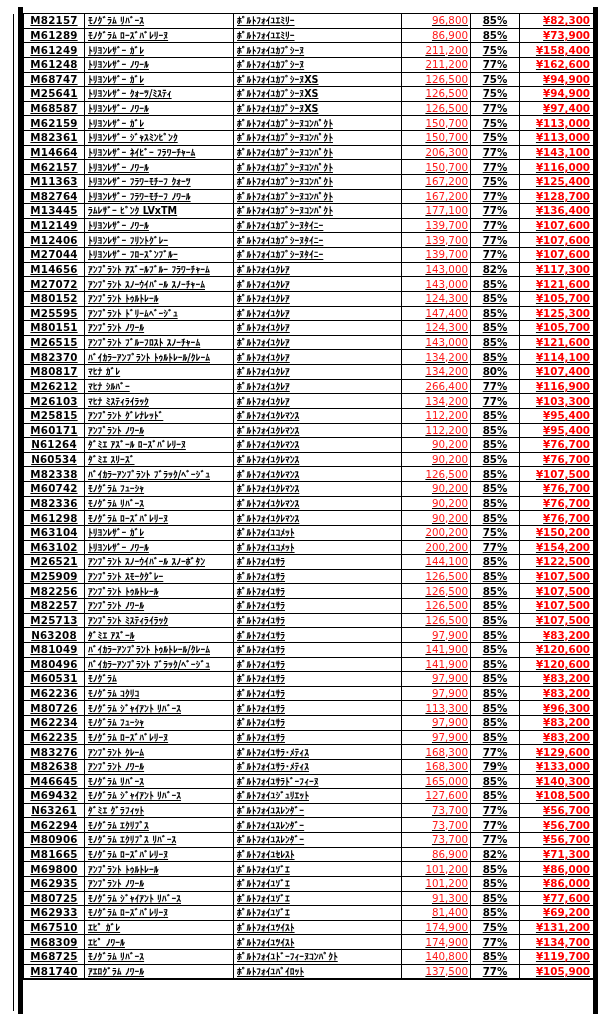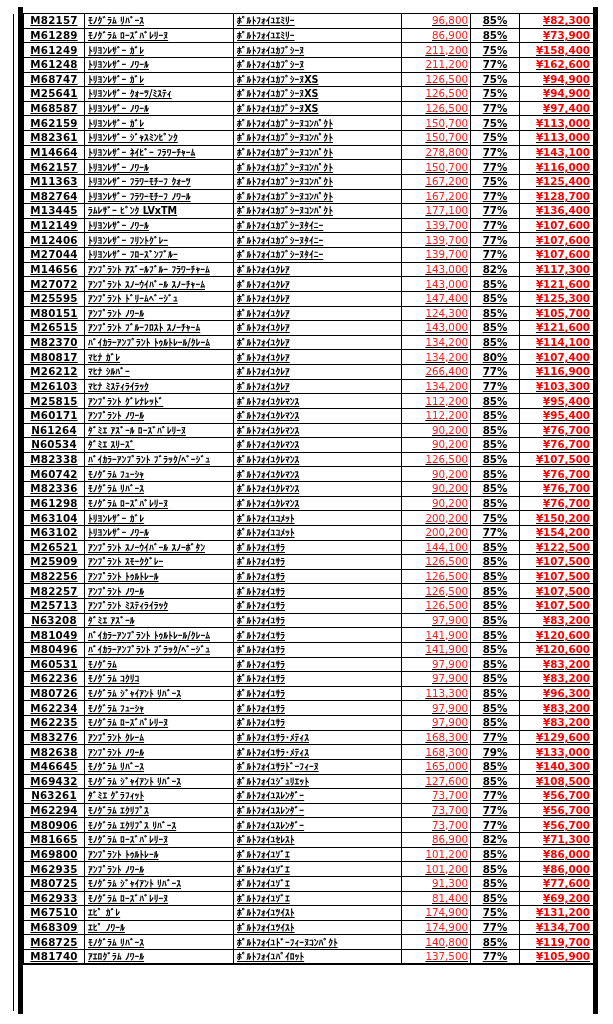--- a/index.html
+++ b/index.html
@@ -140,21 +140,21 @@
     <td class="line">ﾎﾟﾙﾄﾌｫｲﾕｶﾌﾟｼｰﾇｺﾝﾊﾟｸﾄ</td>
     <td class="price">150,700</td>
     <td class="rate">75%</td>
     <td class="final">¥113,000</td>
   </tr>
 
   <tr>
     <td class="code">M14664</td>
     <td class="name">ﾄﾘﾖﾝﾚｻﾞｰ ﾈｲﾋﾞｰ ﾌﾗﾜｰﾁｬｰﾑ</td>
     <td class="line">ﾎﾟﾙﾄﾌｫｲﾕｶﾌﾟｼｰﾇｺﾝﾊﾟｸﾄ</td>
-    <td class="price">278,800</td>
+    <td class="price">206,300</td>
     <td class="rate">77%</td>
     <td class="final">¥143,100</td>
   </tr>
 
   <tr>
     <td class="code">M62157</td>
     <td class="name">ﾄﾘﾖﾝﾚｻﾞｰ ﾉﾜｰﾙ</td>
     <td class="line">ﾎﾟﾙﾄﾌｫｲﾕｶﾌﾟｼｰﾇｺﾝﾊﾟｸﾄ</td>
     <td class="price">150,700</td>
     <td class="rate">77%</td>
@@ -226,20 +226,28 @@
 
   <tr>
     <td class="code">M27072</td>
     <td class="name">ｱﾝﾌﾟﾗﾝﾄ ｽﾉｰｳｲﾊﾞｰﾙ ｽﾉｰﾁｬｰﾑ</td>
     <td class="line">ﾎﾟﾙﾄﾌｫｲﾕｸﾚｱ</td>
     <td class="price">143,000</td>
     <td class="rate">85%</td>
     <td class="final">¥121,600</td>
   </tr>
 
+  <tr>
+    <td class="code">M80152</td>
+    <td class="name">ｱﾝﾌﾟﾗﾝﾄ ﾄｩﾙﾄﾚｰﾙ</td>
+    <td class="line">ﾎﾟﾙﾄﾌｫｲﾕｸﾚｱ</td>
+    <td class="price">124,300</td>
+    <td class="rate">85%</td>
+    <td class="final">¥105,700</td>
+  </tr>
 
   <tr>
     <td class="code">M25595</td>
     <td class="name">ｱﾝﾌﾟﾗﾝﾄ ﾄﾞﾘｰﾑﾍﾞｰｼﾞｭ</td>
     <td class="line">ﾎﾟﾙﾄﾌｫｲﾕｸﾚｱ</td>
     <td class="price">147,400</td>
     <td class="rate">85%</td>
     <td class="final">¥125,300</td>
   </tr>
 

